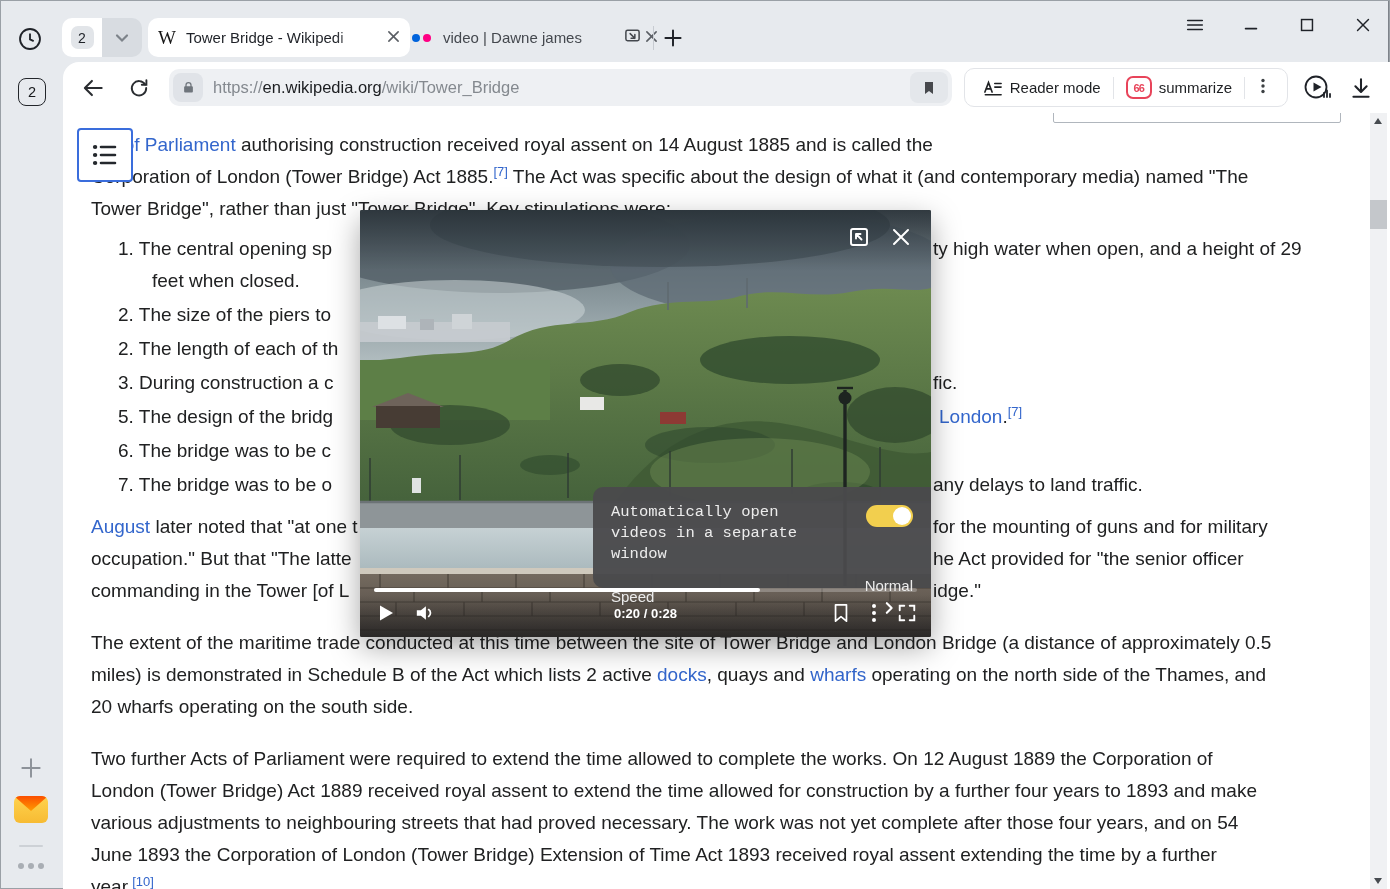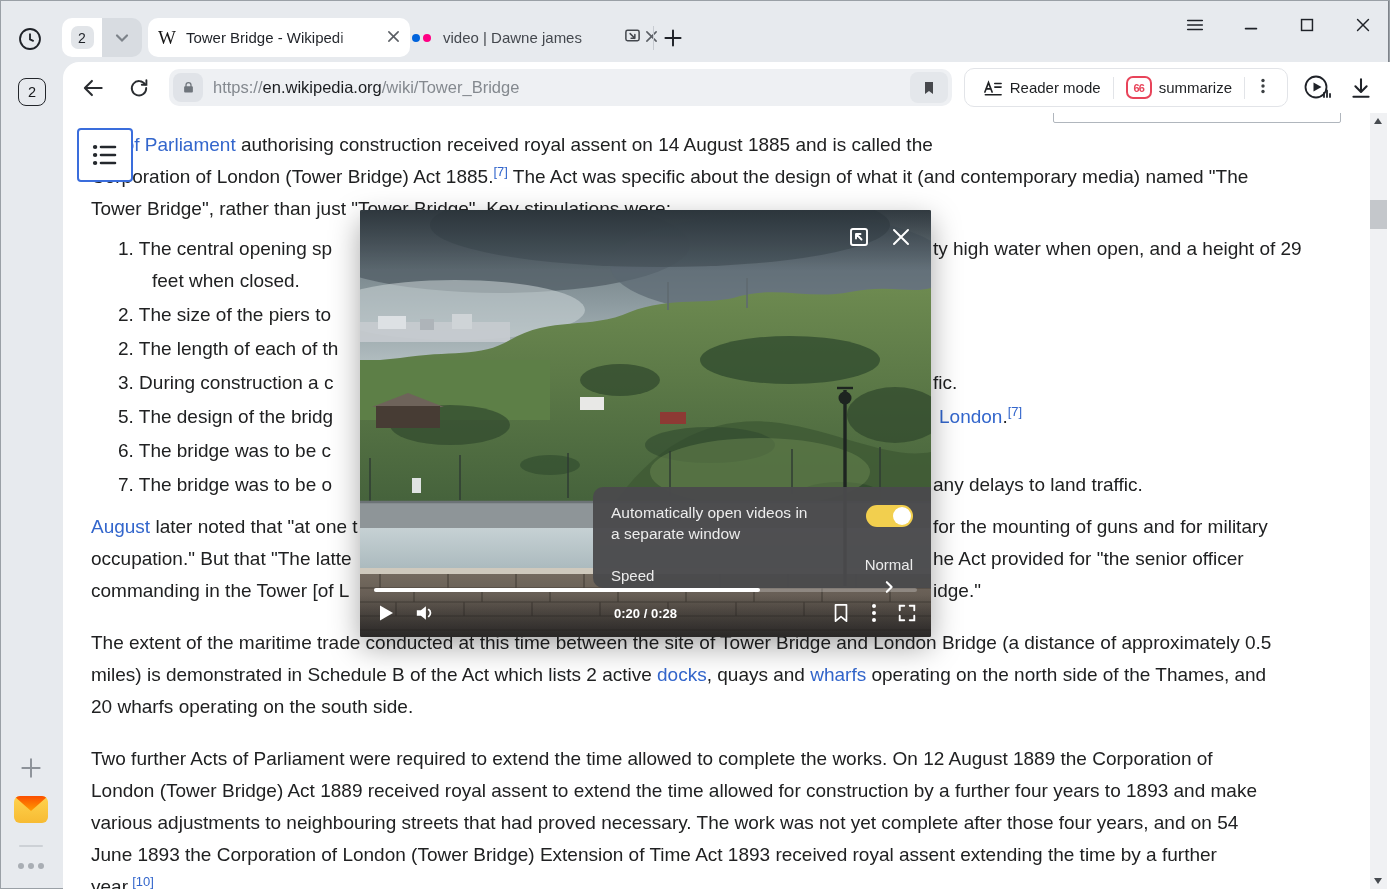--- a/index.html
+++ b/index.html
@@ -79,21 +79,21 @@
          box-shadow:0 10px 30px rgba(0,0,0,.35);background:#222;}
   .video svg.scene{position:absolute;inset:0;}
   .vhead{position:absolute;top:0;left:0;right:0;height:60px;background:linear-gradient(180deg,rgba(32,40,46,.72),rgba(32,40,46,0));z-index:3;}
   .vtitle{position:absolute;left:17px;top:13px;font-size:19px;font-weight:bold;color:#fff;}
   .vhead .hicon{position:absolute;top:15px;width:24px;height:24px;color:#fff;}
   .vrestore{right:60px;}
   .vclose{right:18px;}
   .vpopup{position:absolute;right:0;top:277px;width:338px;height:101px;background:rgba(74,74,76,.96);border-radius:10px 0 0 10px;
           z-index:5;box-sizing:border-box;padding:15px 18px 0 18px;color:#ececec;}
   .vpopup .row1{display:flex;align-items:flex-start;}
-  .vpopup .autotext{width:208px;font-size:15.5px;line-height:21px;}
+  .vpopup .autotext{width:208px;font-size:15.5px;line-height:21px;font-family:Liberation Mono, monospace;}
   .toggle{margin-left:auto;margin-top:3px;width:47px;height:22px;border-radius:11px;background:#f2cf4e;position:relative;flex:none;}
   .toggle .knob{position:absolute;right:2px;top:2px;width:18px;height:18px;border-radius:50%;background:#fff;}
   .vpopup .row2{display:flex;align-items:center;margin-top:12px;font-size:15px;text-align:center;}
   .vpopup .speedval{margin-left:auto;display:flex;align-items:center;gap:7px;flex-direction:column;}
   .vprogress{position:absolute;left:14px;right:14px;bottom:45px;height:4px;border-radius:2px;background:rgba(255,255,255,.25);z-index:2;}
   .vprogress .fill{height:4px;border-radius:2px;background:#fff;}
   .vcontrols{position:absolute;left:0;right:0;bottom:0;height:42px;z-index:3;
              background:linear-gradient(0deg,rgba(12,14,17,.55),rgba(12,14,17,0));}
   .vc-left{position:absolute;left:16px;top:8px;display:flex;gap:19px;align-items:center;color:#fff;}
   .vtime{position:absolute;left:50%;top:11px;transform:translateX(-50%);color:#fff;font-size:13px;font-weight:bold;white-space:nowrap;}

